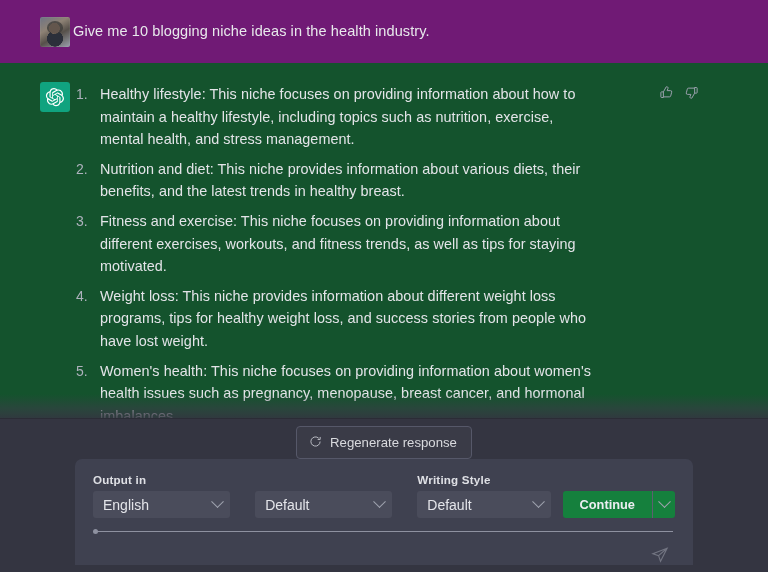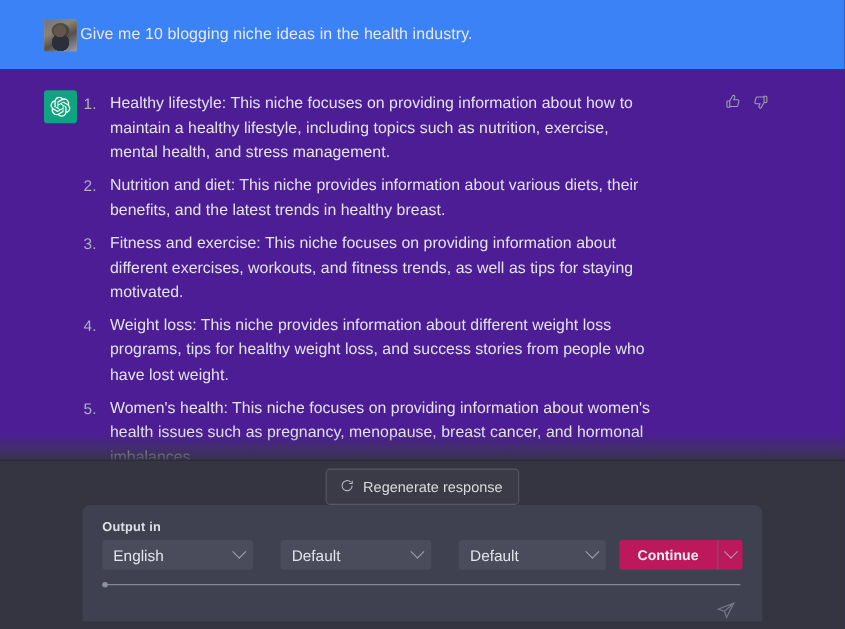--- a/index.html
+++ b/index.html
@@ -26,27 +26,27 @@
     overflow: hidden;
   }
 
   .msg-row {
     display: flex;
     padding: 16px 0 16px 0;
     width: 768px;
   }
 
   .msg-row.user {
-    background: #3b82f6;
+    background: #701a75;
     min-height: 58px;
     align-items: flex-start;
   }
 
   .msg-row.assistant {
-    background: #4c1d95;
+    background: #14532d;
     min-height: 362px;
     align-items: flex-start;
     padding-top: 18px;
   }
 
   .avatar-col {
     width: 70px;
     min-width: 70px;
     display: flex;
     justify-content: flex-end;
@@ -235,21 +235,21 @@
     border-right: 1.4px solid #9ea2ae;
     border-bottom: 1.4px solid #9ea2ae;
     transform: rotate(45deg) translate(-2px,-2px);
   }
 
   #continue-wrap {
     margin-left: auto;
     display: flex;
     align-items: stretch;
     height: 27px;
-    background: #be185d;
+    background: #15803d;
     border-radius: 3px;
     overflow: hidden;
   }
   #continue-btn {
     display: flex; align-items: center;
     padding: 0 17px;
     font-size: 12.8px;
     font-weight: bold;
     color: #eceef2;
     cursor: pointer;
@@ -380,20 +380,21 @@
       </div>
 
       <div class="ctl-group tone">
         <div class="ctl-select">
           <span>Default</span>
           <span class="chev"></span>
         </div>
       </div>
 
       <div class="ctl-group style">
+        <div class="ctl-label">Writing Style</div>
         <div class="ctl-select">
           <span>Default</span>
           <span class="chev"></span>
         </div>
       </div>
 
       <div id="continue-wrap">
         <div id="continue-btn">Continue</div>
         <div id="continue-caret">
           <span class="chev"></span>

